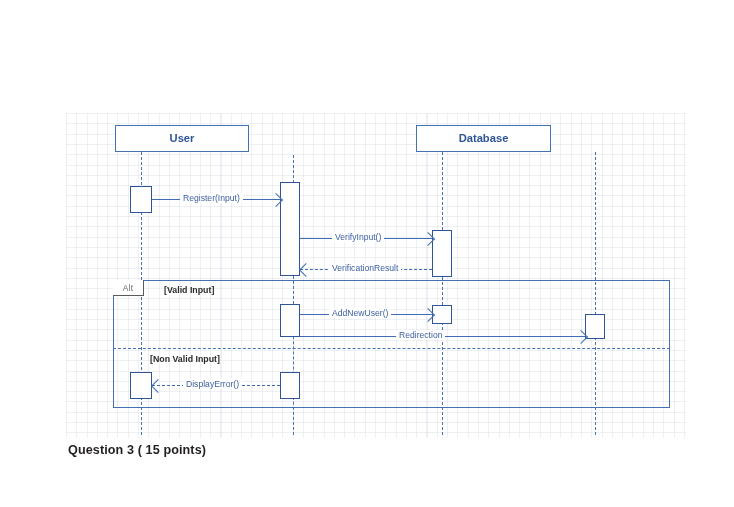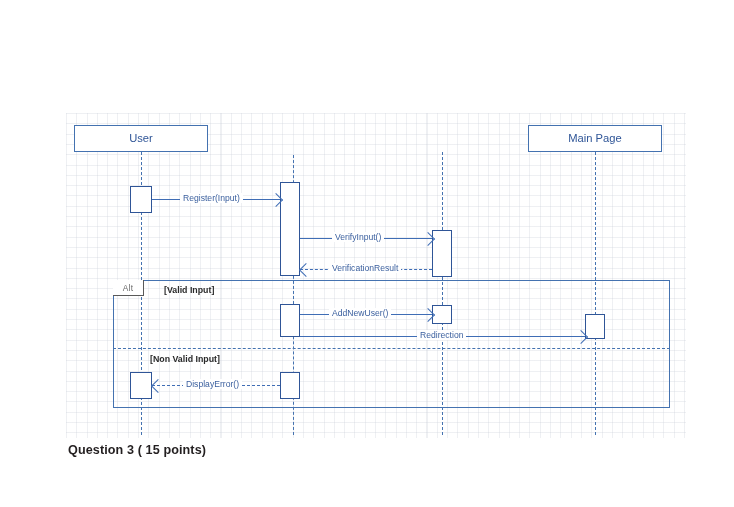--- a/index.html
+++ b/index.html
@@ -39,22 +39,23 @@
 
   
   .actor-box{
     position:absolute;
     border:1.6px solid #4472b0;
     background:#ffffff;
     box-sizing:border-box;
     display:flex;align-items:center;justify-content:center;
     text-align:center;
     color:#2f5597;
-    font-size:11.2px;font-weight:normal;
+    font-size:11.2px;font-weight:bold;
     line-height:13px;
+    margin-left:41px;
   }
 
   
   .lifeline{
     position:absolute;width:0;
     border-left:1.6px dashed #4472b0;
   }
 
   
   .activation{
@@ -120,22 +121,22 @@
 <body>
 
 <div class="page">
 
 
   <div class="diagram">
 
     <div class="actor-box" style="left:8px;top:12px;width:134px;height:27px;">User</div>
 
 
+    <div class="actor-box" style="left:309px;top:12px;width:135px;height:27px;">Database</div>
 
-    <div class="actor-box" style="left:462px;top:12px;width:134px;height:27px;">Main Page</div>
 
     <div class="lifeline" style="left:75px;top:39px;height:283px;"></div>
     <div class="lifeline" style="left:227px;top:42px;height:280px;"></div>
     <div class="lifeline" style="left:376px;top:39px;height:283px;"></div>
     <div class="lifeline" style="left:529px;top:39px;height:283px;"></div>
 
     <div class="activation" style="left:64px;top:73px;width:22px;height:27px;"></div>
 
     <div class="activation" style="left:214px;top:69px;width:20px;height:94px;"></div>
 
@@ -168,21 +169,21 @@
     <div class="frag-guard" style="left:76px;top:172px;margin-left:22px;">[Valid Input]</div>
     <div class="frag-divider" style="left:47px;top:235px;width:557px;"></div>
     <div class="frag-guard" style="left:84px;top:241px;">[Non Valid Input]</div>
 
     <div class="msg-line" style="left:234px;top:201px;width:132px;"></div>
     <div class="arrowhead right" style="left:357px;top:197px;"></div>
     <div class="msg-label" style="left:263px;top:195px;">AddNewUser()</div>
 
     <div class="msg-line" style="left:234px;top:223px;width:285px;"></div>
     <div class="arrowhead right" style="left:510px;top:219px;"></div>
-    <div class="msg-label" style="left:351px;top:217px;">Redirection</div>
+    <div class="msg-label" style="left:330px;top:217px;">Redirection</div>
 
     <div class="msg-line dashed" style="left:86px;top:272px;width:128px;"></div>
     <div class="arrowhead left" style="left:87px;top:268px;"></div>
     <div class="msg-label" style="left:117px;top:266px;">DisplayError()</div>
 
   </div>
 
   <div class="q-head">Question 3 ( 15 points)</div>
 
 </div>

